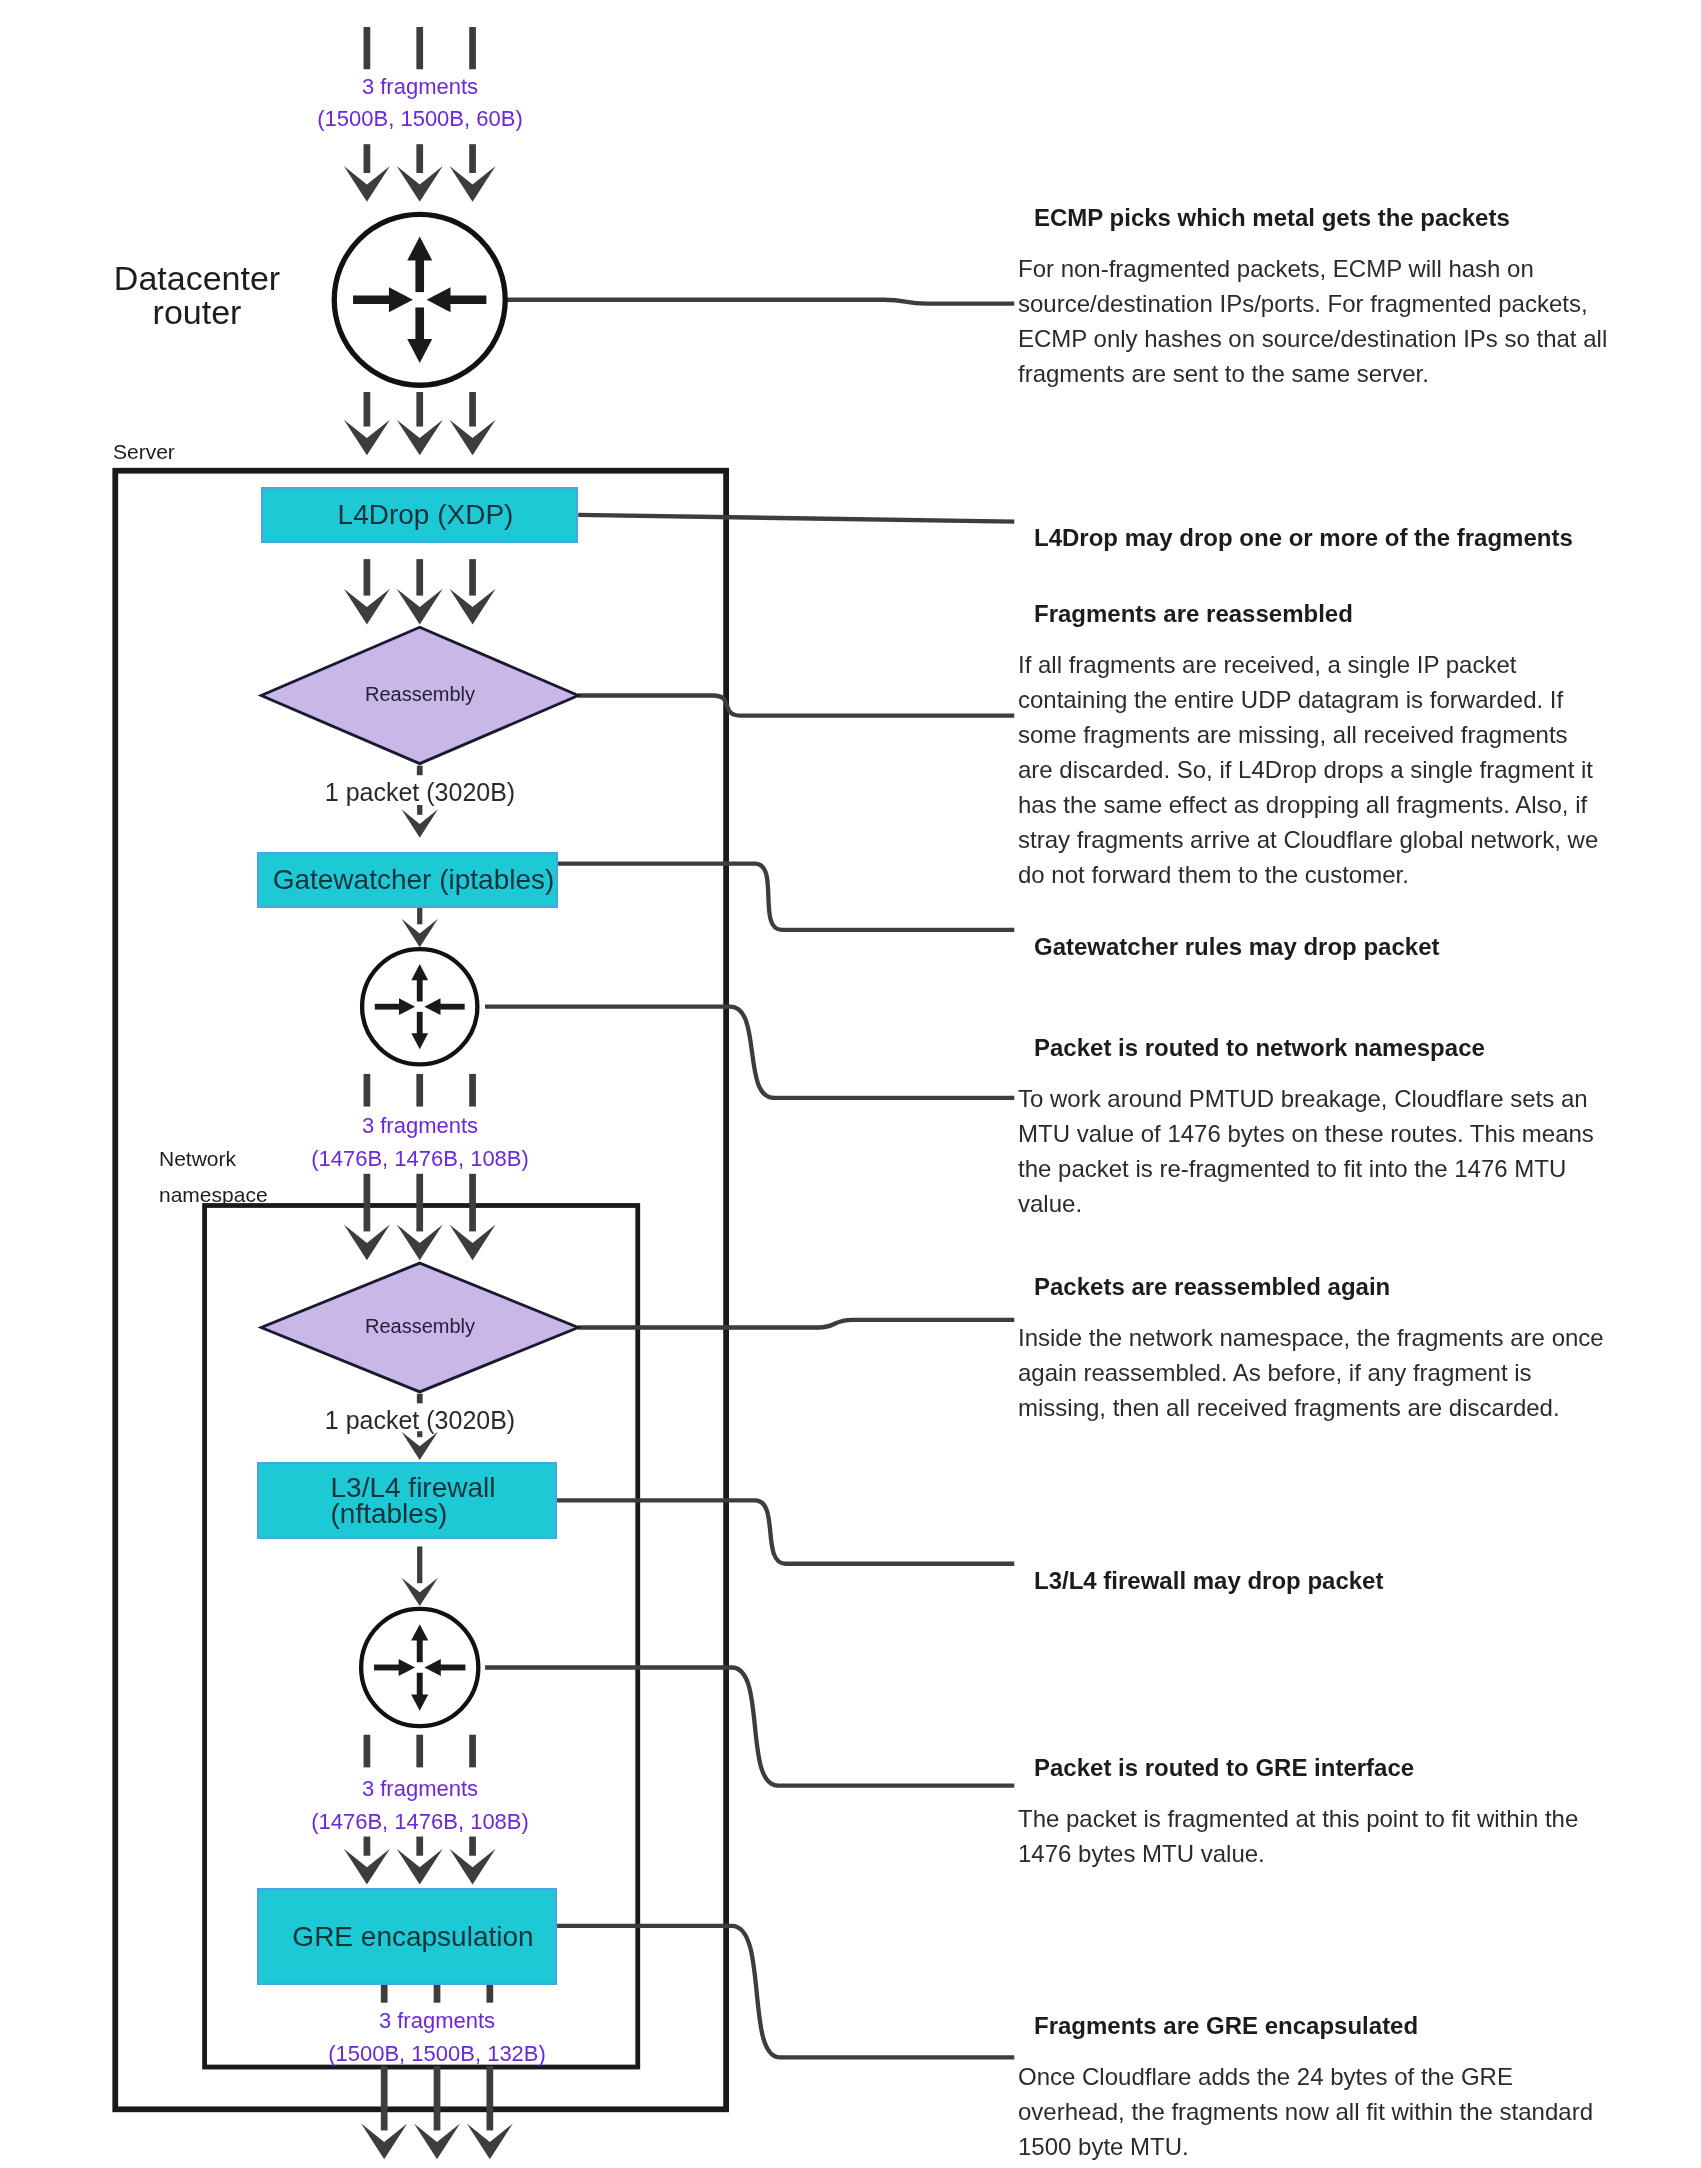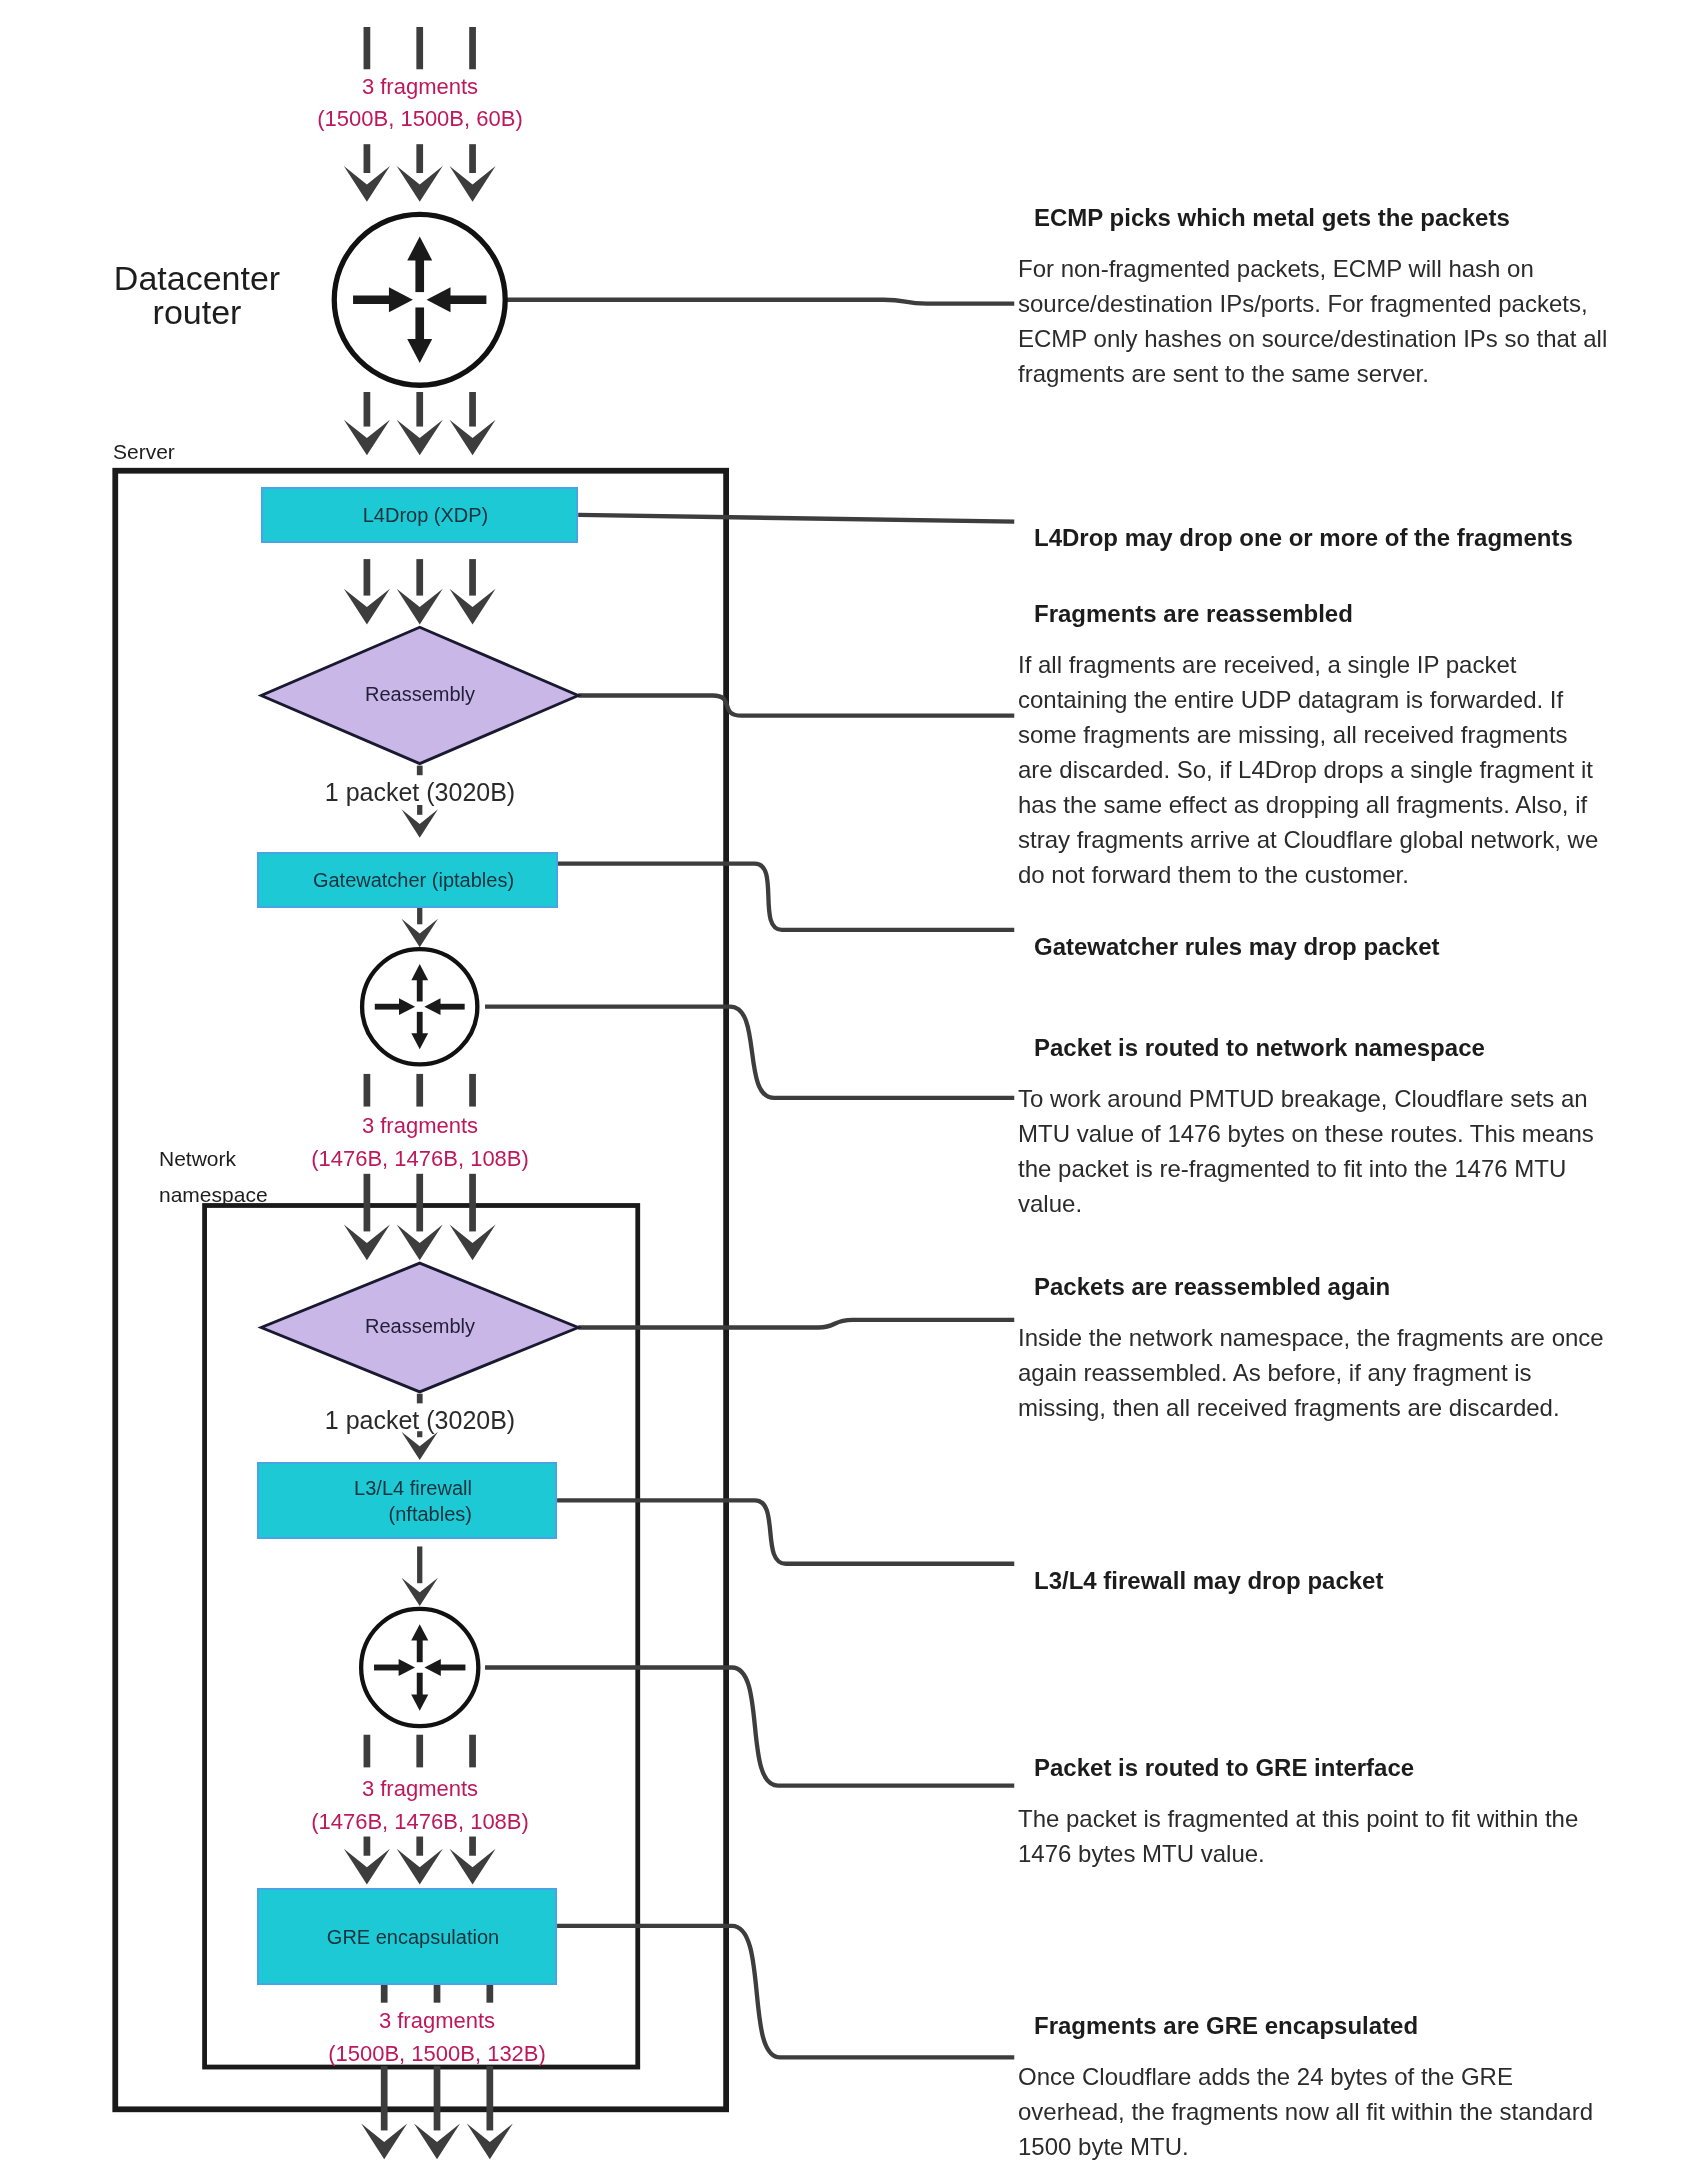--- a/index.html
+++ b/index.html
@@ -2,25 +2,25 @@
 <html><head>
 <meta charset="utf-8">
 <style>
   html,body{margin:0;padding:0;background:#ffffff;}
   #app{position:relative;width:1701px;height:2168px;background:#ffffff;overflow:hidden;
        font-family:"Liberation Sans",sans-serif;color:#1f1f1f;}
   #dsvg{position:absolute;left:0;top:0;}
   .lbl{position:absolute;color:#222;}
   .ctr{text-align:center;}
   .pre{white-space:pre-line;}
-  .frag{width:288px;font-size:22px;line-height:32px;color:#be185d;}
+  .frag{width:288px;font-size:22px;line-height:32px;color:#6d28d9;}
   .packet{width:288px;font-size:25px;color:#2a2a2a;}
   .cyanbox{position:absolute;background:#1ec9d6;border:2.9px solid #49a4e6;
            display:flex;align-items:center;justify-content:center;
-           font-size:20px;color:#16323a;box-sizing:border-box;text-align:right;line-height:26px;padding-left:12px;}
+           font-size:28px;color:#16323a;box-sizing:border-box;text-align:left;line-height:26px;padding-left:12px;}
   .dlabel{position:absolute;width:192px;text-align:center;font-size:20px;color:#24203a;}
   .ann{position:absolute;left:1018px;width:672px;}
   .ann h3{margin:16px;font-size:24px;font-weight:700;line-height:35px;color:#1c1c1c;}
   .ann p{margin:0;font-size:24px;line-height:35px;color:#2b2b2b;white-space:pre-line;}
 </style>
 </head>
 <body>
 
 <div id="app">
 

